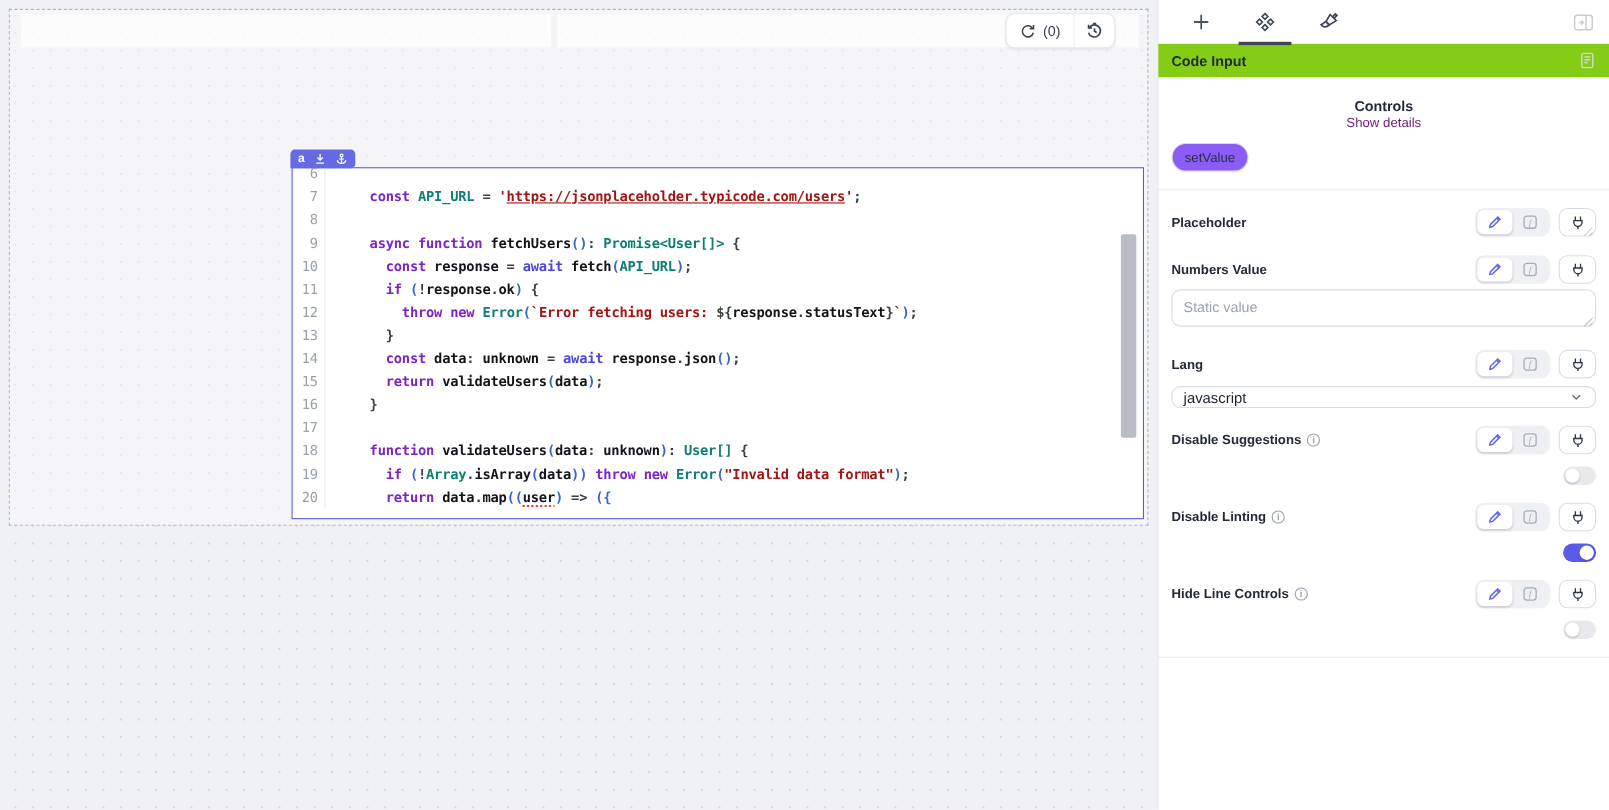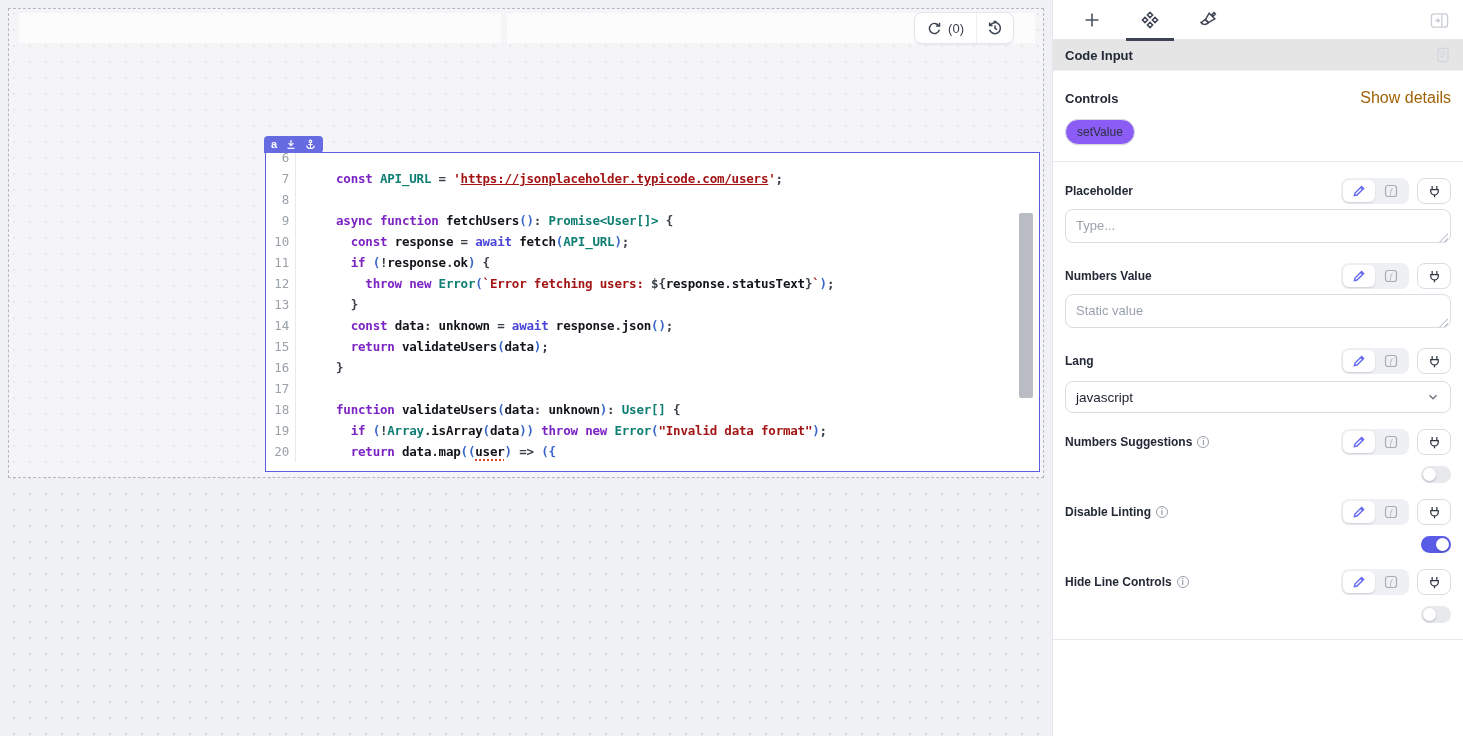--- a/index.html
+++ b/index.html
@@ -56,28 +56,28 @@
   .panel { position:absolute; left:1052px; top:0; width:411px; height:736px;
     background:#fff; border-left:1px solid #e4e6ea; }
   .tabs { position:relative; height:40px; display:flex; padding-left:10px;
     border-bottom:1px solid #e7e9ee; align-items:center; }
   .tab { width:58px; height:40px; display:flex; align-items:center; justify-content:center;
     cursor:pointer; position:relative; color:#3f4555; }
   .tab.active::after { content:""; position:absolute; left:5px; right:5px; bottom:-1px;
     height:3px; background:#3f4555; }
   .panel-collapse { position:absolute; right:14px; top:12px; cursor:pointer; }
 
-  .comp-header { height:31px; background:#e5e5e5; border-bottom:1px solid #eceef2;
+  .comp-header { height:31px; background:#84cc16; border-bottom:1px solid #eceef2;
     display:flex; align-items:center; justify-content:space-between; padding:0 12px; }
   .comp-header .title { font-size:13px; font-weight:700; color:#232936; }
 
   .panel-body { padding:0 12px; }
-  .sec-row { display:flex; align-items:center; justify-content:space-between; margin-top:18px; }
+  .sec-row { display:flex; align-items:center; justify-content:space-between; margin-top:18px;flex-direction:column; }
   .sec-title { font-size:13px; font-weight:700; color:#232936; }
-  .link-btn { font-size:16px; color:#a16207; cursor:pointer; }
+  .link-btn { font-size:12px; color:#701a75; cursor:pointer; }
   .method-chip { display:inline-block; margin-top:12px; padding:5px 11px; font-size:12px;
     color:#2a3140; background:#8b5cf6; border:1px solid #d8dce2; border-radius:14px;
     box-shadow:0 1px 1px rgba(25,30,50,.04); cursor:pointer; }
   .hdivider { height:1px; background:#e8eaee; margin:16px -12px 0; }
   .config-title { font-size:13px; font-weight:700; color:#232936; margin-top:14px; }
 
   .field { margin-top:15px; }
   .field-head { display:flex; align-items:center; justify-content:space-between; height:28px; }
   .field-label { font-size:12px; font-weight:700; color:#232936; display:flex;
     align-items:center; gap:5px; }
@@ -90,21 +90,21 @@
   .plug-btn { width:34px; height:26px; display:flex; align-items:center; justify-content:center;
     background:#fff; border:1px solid #d9dde3; border-radius:8px; cursor:pointer; }
   .ta { margin-top:4px; position:relative; }
   .ta textarea { width:100%; height:34px; resize:none; border:1px solid #d9dce1;
     border-radius:8px; padding:8px 10px; font-family:"Liberation Sans",sans-serif;
     font-size:13px; color:#232936; outline:none; }
   .ta textarea::placeholder { color:#9aa1ad; }
   .ta .resize-grip { position:absolute; right:3px; bottom:5px; width:9px; height:9px;
     background:repeating-linear-gradient(-45deg, transparent 0 2px, #c4c8cf 2px 3.4px);
     clip-path:polygon(100% 0, 100% 100%, 0 100%); }
-  .select { margin-top:6px; height:32px; border:1px solid #d9dce1; border-radius:8px;
+  .select { margin-top:6px; height:20px; border:1px solid #d9dce1; border-radius:8px;
     display:flex; align-items:center; justify-content:space-between; padding:0 10px;
     font-size:13.5px; color:#1b212c; cursor:pointer; background:#fff; }
   .toggle-row { display:flex; justify-content:flex-end; margin-top:10px; }
   .switch { width:30px; height:17px; border-radius:9px; background:#e7e9ed;
     position:relative; cursor:pointer; }
   .switch .knob { position:absolute; left:2px; top:2px; width:13px; height:13px;
     border-radius:50%; background:#fff; box-shadow:0 1px 2px rgba(25,30,50,.25); }
   .switch.on { background:#5a5be6; }
   .switch.on .knob { left:auto; right:2px; }
   .info-i { display:inline-flex; width:12px; height:12px; border:1px solid #98a0ab;
@@ -234,21 +234,20 @@
         <span class="plug-btn">
           <svg width="15" height="15" viewBox="0 0 16 16" stroke="#2d3442" stroke-width="1.3" fill="none">
             <path d="M5.5 2v4M10.5 2v4"></path>
             <path d="M4 6h8v1.6a4 4 0 0 1-8 0z"></path>
             <path d="M8 11.8v2.4"></path>
           </svg>
         </span>
       </span>
     </div>
     <div class="ta">
-      <textarea placeholder="Type..." style=""></textarea>
       <span class="resize-grip"></span>
     </div>
 
   </div>
 
   <div class="field">
     <div class="field-head">
       <span class="field-label">
         <span>Numbers Value</span>
 
@@ -320,21 +319,21 @@
       <svg width="14" height="14" viewBox="0 0 16 16" stroke="#6b7280" stroke-width="1.6" fill="none">
         <path d="M4 6l4 4 4-4"></path>
       </svg>
     </div>
 
   </div>
 
   <div class="field">
     <div class="field-head">
       <span class="field-label">
-        <span>Numbers Suggestions</span>
+        <span>Disable Suggestions</span>
         <i class="info-i">i</i>
       </span>
       <span class="ctrl-cluster">
         <span class="segmented">
           <span class="seg-btn selected">
             <svg width="14" height="14" viewBox="0 0 14 14" stroke="#6366f1" stroke-width="1.4" fill="none">
               <path d="M9.6 2.4l2 2L5 11l-2.6.6L3 9z"></path>
                     <path d="M8.6 3.4l2 2"></path>
             </svg>
           </span>

